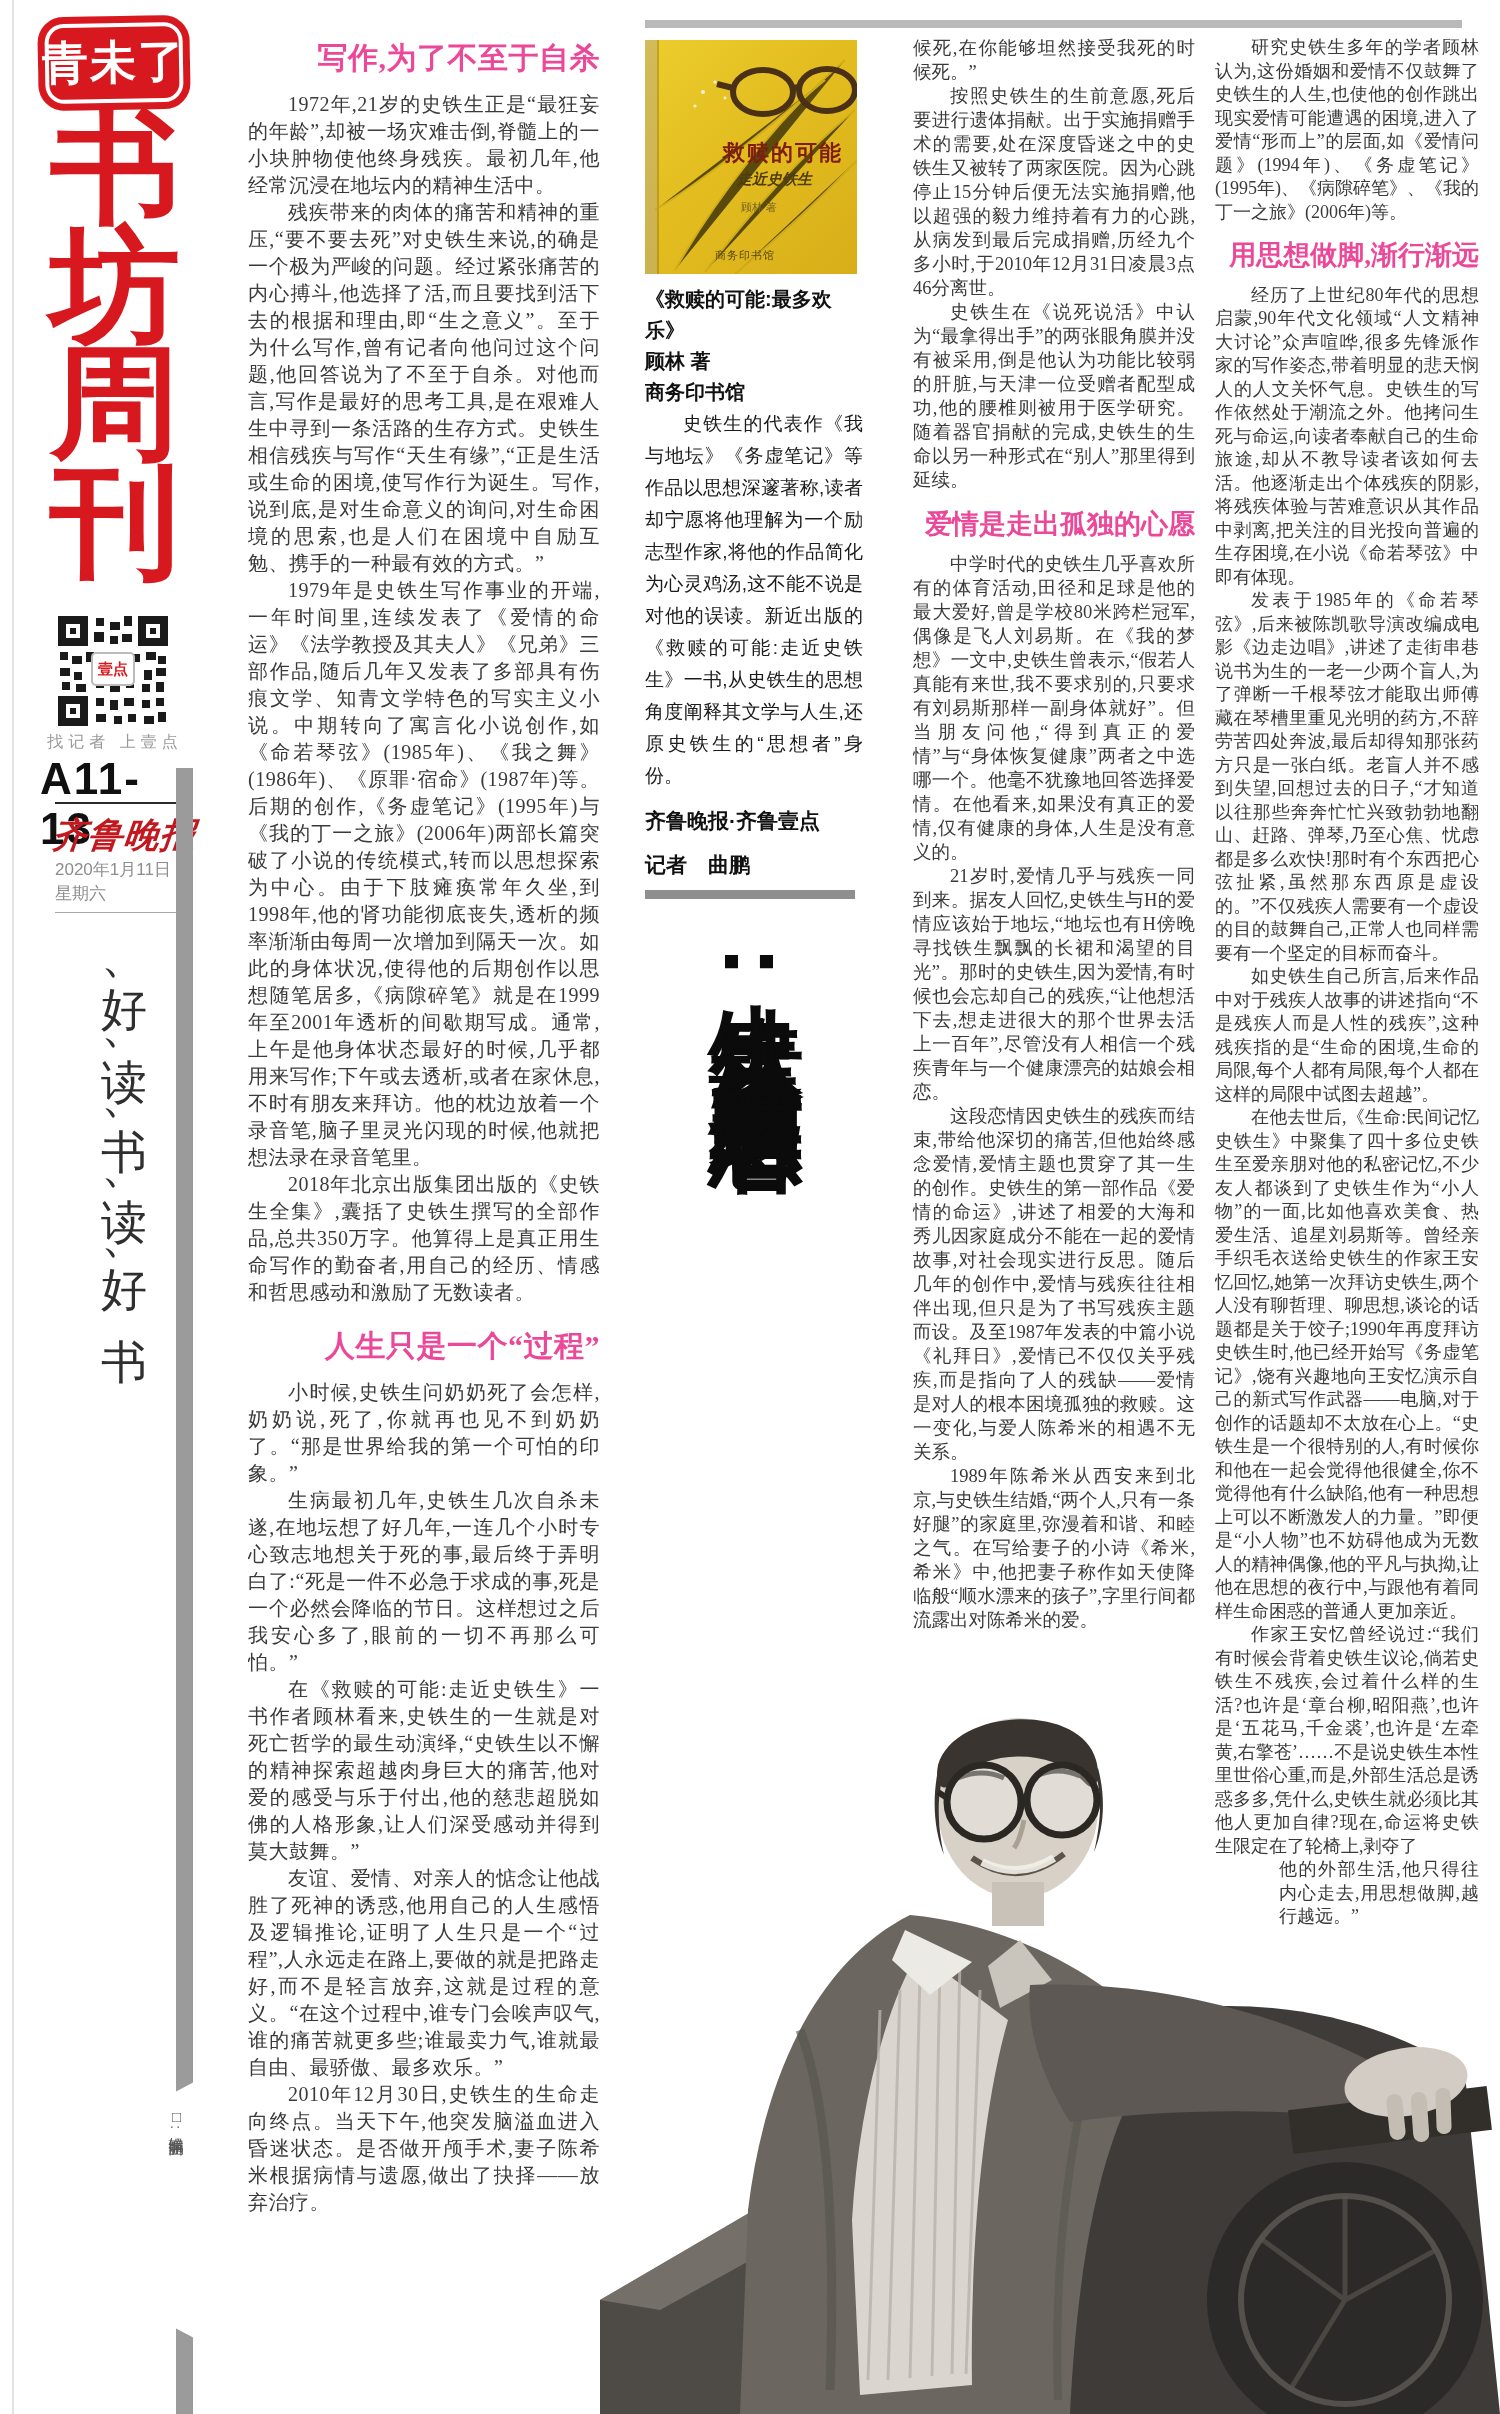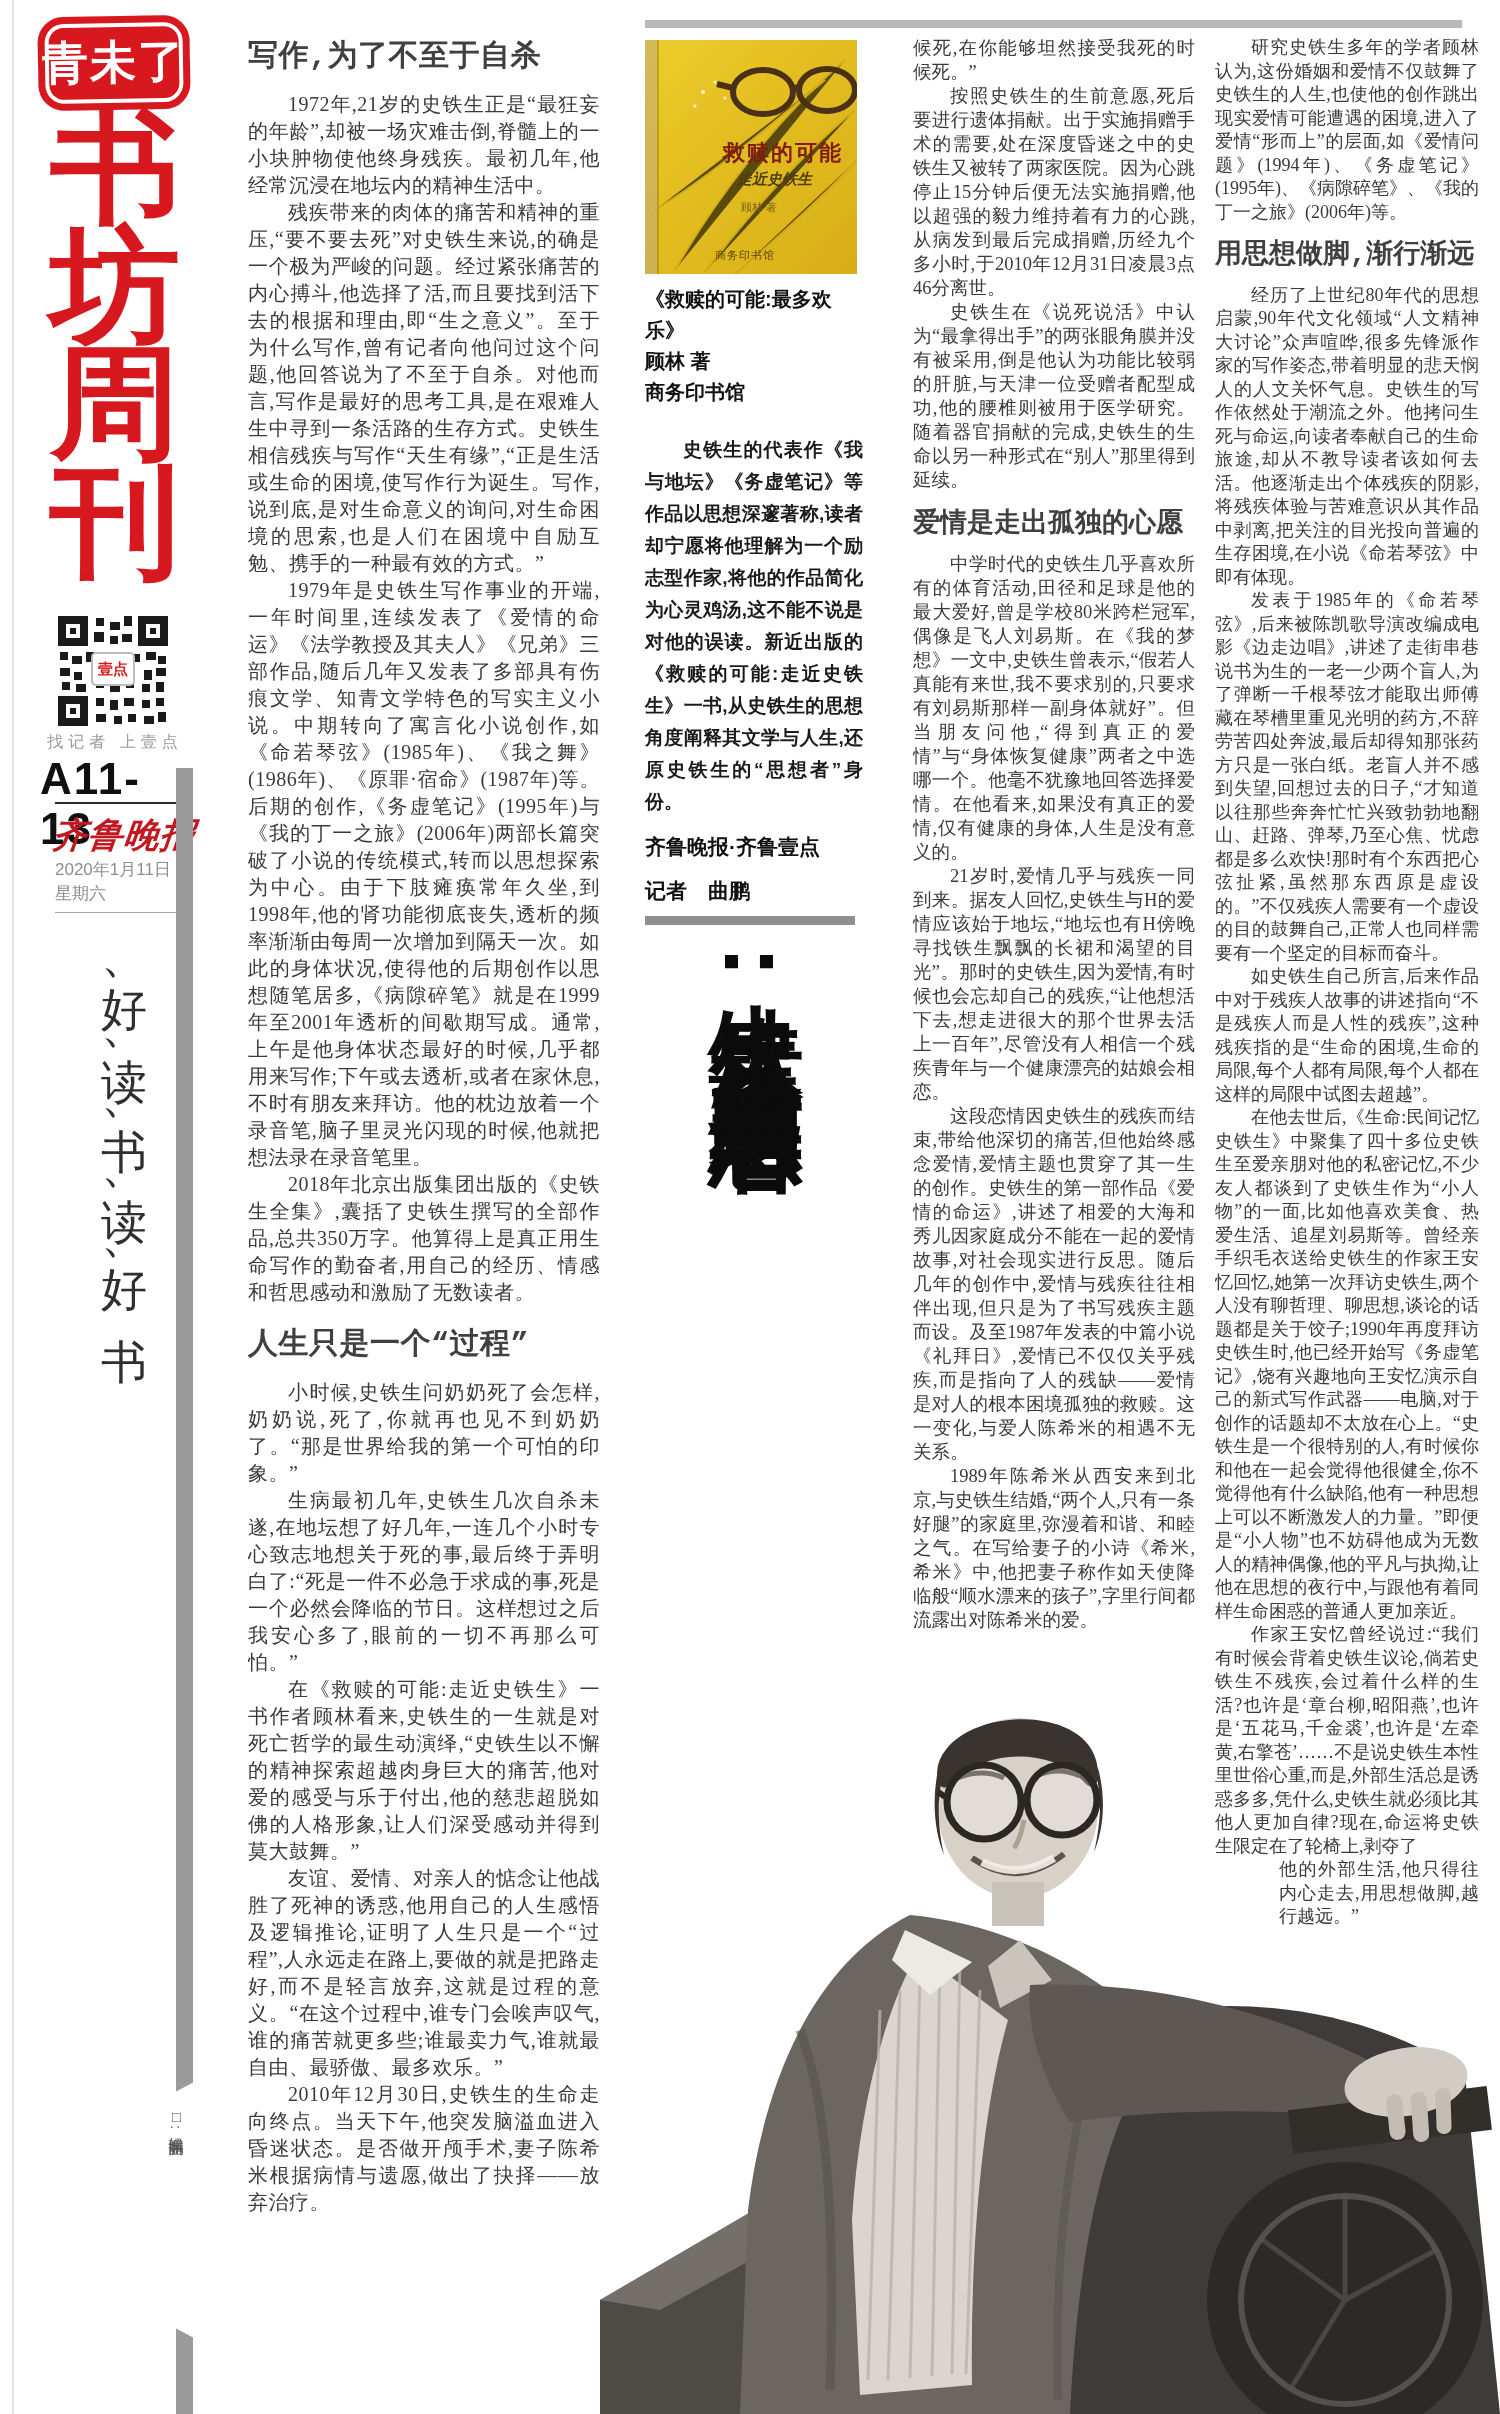--- a/index.html
+++ b/index.html
@@ -46,22 +46,22 @@
     font-family:"Liberation Sans","DejaVu Sans",sans-serif; }
   .side-gray-bar { left:176px; top:768px; width:17px; height:1646px; background:#9b9b9b; }
   .editor-notch { left:146px; top:2082px; width:48px; height:256px; background:#ffffff;
     clip-path:polygon(0 10%, 100% 0, 100% 100%, 0 90%); }
   .editor-text { left:166px; top:2108px; height:210px; writing-mode:vertical-rl;
     font-size:15px; color:#555; font-family:"Liberation Sans","DejaVu Sans",sans-serif; }
 
   
   .newscol { text-align:justify; overflow:hidden; }
   .newscol p { text-indent:2em; margin:0; }
-  .sec-head { font-family:Liberation Mono, monospace; font-weight:900;
-    text-align:left; color:#404040; text-indent:0 !important; }
+  .sec-head { font-family:Liberation Serif, serif; font-weight:900;
+    text-align:right; color:#ec4899; text-indent:0 !important; }
 
   .col1 { left:248px; top:36px; width:352px; height:2378px;
     font-size:20px; line-height:27px; letter-spacing:0.5px; color:#3a3a3a; }
   .col1 .sec-head { font-size:30px; margin:8px 0 20px; }
   .col1 .sec-head.second { margin:26px 0 20px; }
 
   .colA { left:913px; top:36px; width:282px; height:1700px;
     font-size:18.5px; line-height:24px; color:#3a3a3a; }
   .colA .sec-head { font-size:27px; margin:20px 0 16px; }
 
@@ -79,22 +79,22 @@
   .cover-title { position:absolute; left:78px; top:98px; font-size:22px; font-weight:900;
     color:#7e1d10; font-family:"Liberation Sans","DejaVu Sans",sans-serif; letter-spacing:2px; }
   .cover-subtitle { position:absolute; left:92px; top:130px; font-size:15px; font-style:italic;
     color:#4f3c10; font-weight:bold; }
   .cover-author { position:absolute; left:96px; top:160px; font-size:11px; color:#7a651f; }
   .cover-publisher { position:absolute; left:70px; top:208px; font-size:11px; color:#5d4a14; letter-spacing:1px; }
 
   .band { left:645px; top:284px; width:218px; }
   .caption-line { font-family:"Liberation Sans","DejaVu Sans",sans-serif; font-weight:bold;
     font-size:20px; line-height:31px; color:#111; }
-  .intro-text { margin-top:26px; font-family:"Liberation Sans","DejaVu Sans",sans-serif;
-    font-weight:bold; font-size:19px; line-height:32px; color:#1b1b1b;
+  .intro-text { font-family:"Liberation Sans","DejaVu Sans",sans-serif;
+    font-weight:normal; font-size:19px; line-height:32px; color:#1b1b1b;
     text-align:justify; text-indent:2em; }
   .credit { margin-top:14px; font-family:"Liberation Sans","DejaVu Sans",sans-serif;
     font-weight:bold; font-size:21px; line-height:30px; color:#111; }
   .credit-bar { margin-top:10px; width:210px; height:9px; background:#8f8f8f; }
 
   
   .vhead { left:697px; top:928px; height:1420px; writing-mode:vertical-rl;
     font-family:"Liberation Sans","DejaVu Sans",sans-serif; font-weight:900;
     font-size:94px; line-height:120px; letter-spacing:6px; color:#0b0b0b; z-index:3; }
 

